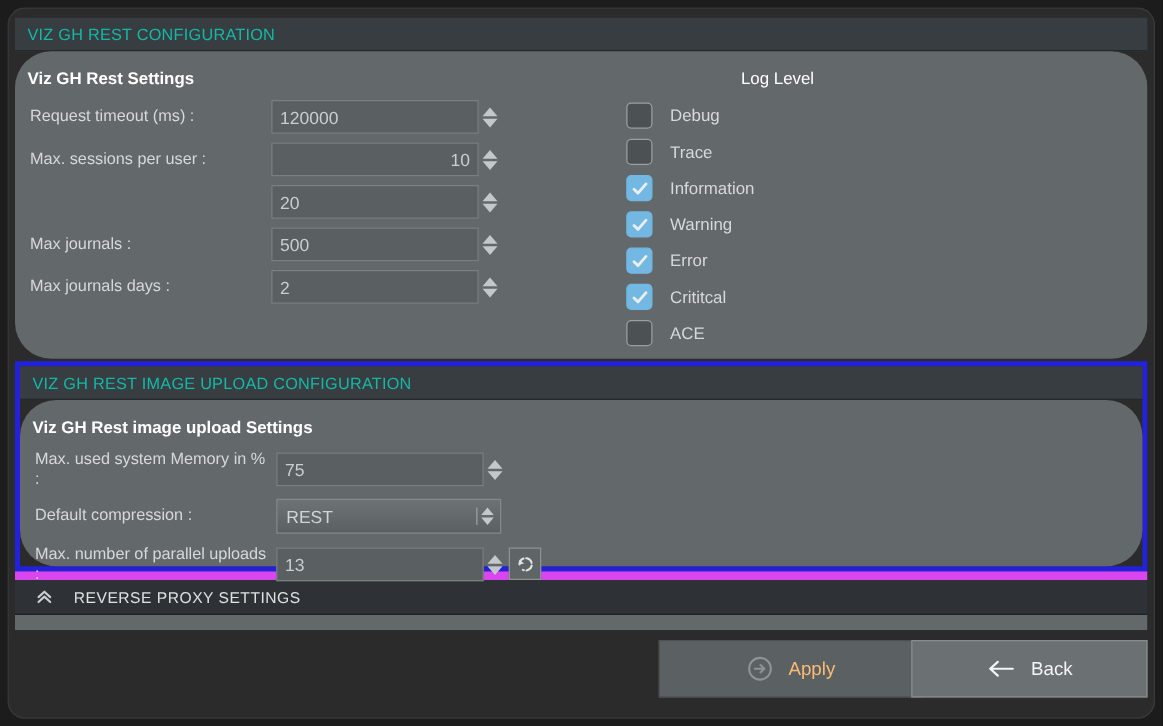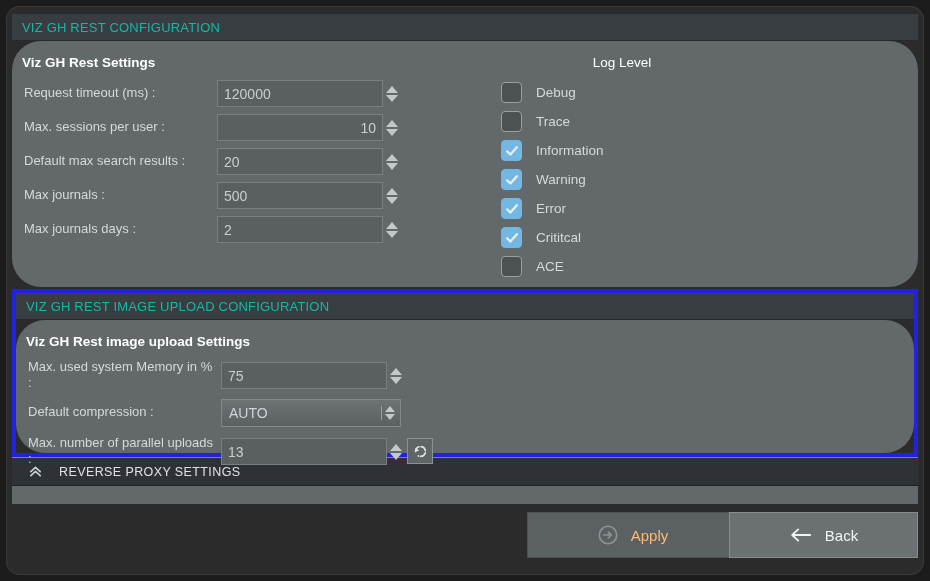--- a/index.html
+++ b/index.html
@@ -215,21 +215,21 @@
     box-sizing: border-box;
   }
 
   
   #reverse-proxy-bar {
     background: #2e3236;
     height: 27px;
     display: flex;
     align-items: center;
     padding-left: 16px;
-    border-top: 1px solid #d946ef;
+    border-top: 7px solid #d946ef;
     border-bottom: 1px solid #1f2225;
   }
   #reverse-proxy-bar .label {
     color: #dfe2e4;
     font-size: 12.5px;
     letter-spacing: .4px;
     margin-left: 16px;
   }
 
   
@@ -300,21 +300,20 @@
         <div class="field-row">
           <div class="field-label one-line">Max. sessions per user :</div>
           <input class="text-input" style="left: 205px; top: 2px; text-align: right;" type="text" readonly="" value="10">
           <div class="spinner" style="left:373px; top:2px;">
             <div class="spin-up"></div>
             <div class="spin-down"></div>
           </div>
         </div>
 
         <div class="field-row">
-          <div class="field-label one-line">Default max search results :</div>
           <input class="text-input" style="left: 205px; top: 2px;" type="text" readonly="" value="20">
           <div class="spinner" style="left:373px; top:2px;">
             <div class="spin-up"></div>
             <div class="spin-down"></div>
           </div>
         </div>
 
         <div class="field-row">
           <div class="field-label one-line">Max journals :</div>
           <input class="text-input" style="left: 205px; top: 2px;" type="text" readonly="" value="500">
@@ -404,21 +403,21 @@
           <input class="text-input" style="left: 205px; top: 5px;" type="text" readonly="" value="75">
           <div class="spinner" style="left:373px; top:5px;">
             <div class="spin-up"></div>
             <div class="spin-down"></div>
           </div>
         </div>
 
         <div class="field-row" style="height:36px;">
           <div class="field-label one-line" style="top:0;">Default compression :</div>
           <div class="combo" style="left:205px; top:2px;">
-            <span>AUTO</span>
+            <span>REST</span>
             <span class="combo-arrows">
               <span class="combo-sep"></span>
               <span class="combo-tri">
                 <span class="spin-up"></span>
                 <span class="spin-down"></span>
               </span>
             </span>
           </div>
         </div>
 

